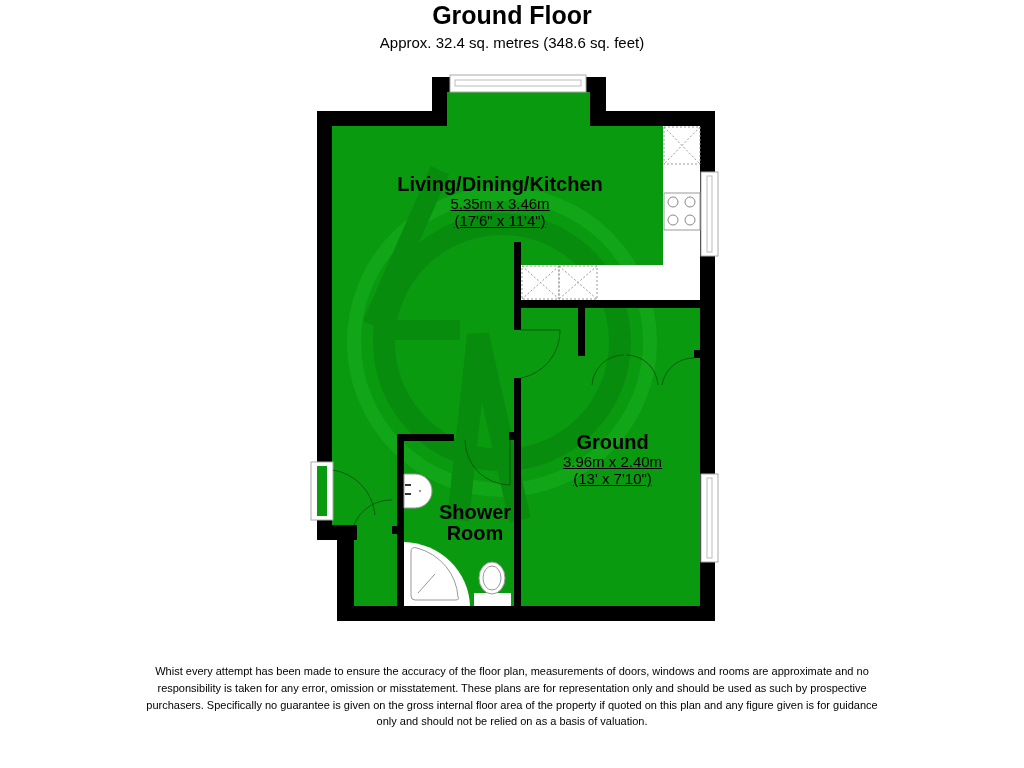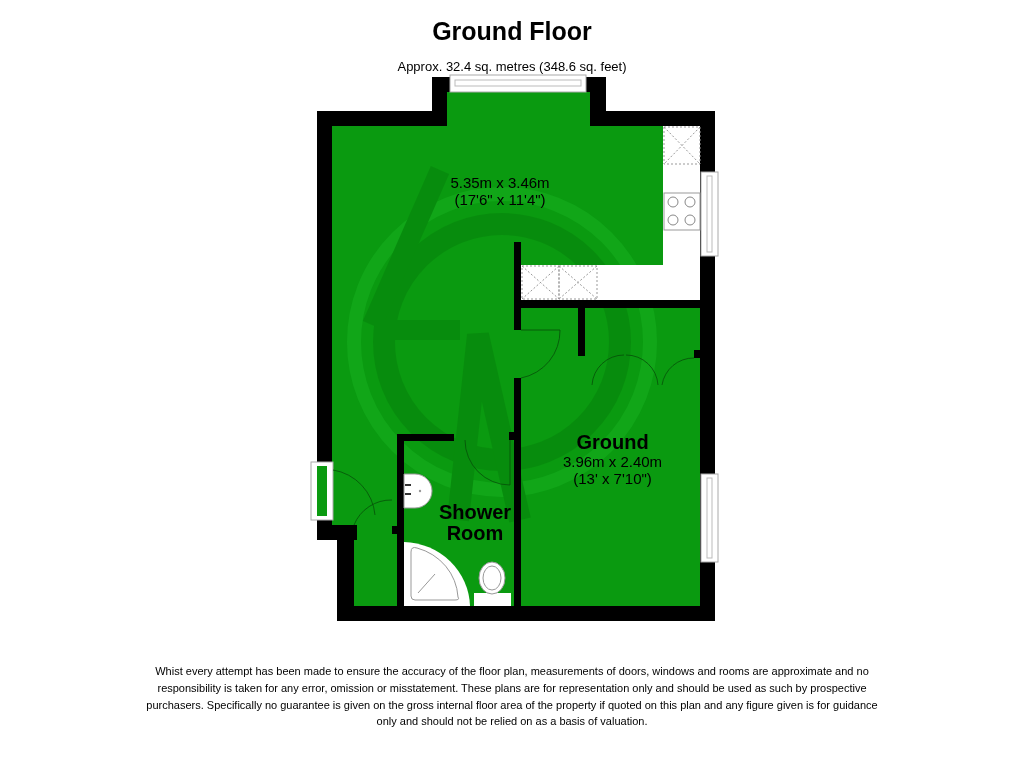--- a/index.html
+++ b/index.html
@@ -1,24 +1,24 @@
 <!DOCTYPE html>
 <html><head>
   <meta charset="utf-8">
   <style>
     html, body { margin: 0; padding: 0; background: #ffffff; }
     body { width: 1024px; height: 768px; position: relative; overflow: hidden;
            font-family: "Liberation Sans", sans-serif; color: #000; }
     .header { position: absolute; left: 0; top: 0; width: 1024px; text-align: center; }
-    .title { font-size: 25px; font-weight: bold; margin-top: 16px; line-height: 30px; }
-    .subtitle { font-size: 13px; line-height: 18px; margin-top: 12px; }
+    .title { font-size: 25px; font-weight: bold; margin-top: 0px; line-height: 30px; }
+    .subtitle { font-size: 15px; line-height: 18px; margin-top: 4px; }
     .plan { position: absolute; left: 0; top: 0; width: 1024px; height: 768px; }
     .room-label { position: absolute; text-align: center; line-height: 1.05; }
     .room-name { font-weight: bold; font-size: 20px; }
-    .room-dim { font-size: 15px; line-height: 17px; }
+    .room-dim { font-size: 15px; line-height: 17px; text-decoration: underline; }
     .disclaimer { position: absolute; left: 140px; top: 663px; width: 744px; text-align: center;
                   font-size: 11px; line-height: 16.8px; }
     .credit { display: block; }
   </style>
 </head>
 <body>
 
 <div class="header">
   <div class="title">Ground Floor</div>
   <div class="subtitle">Approx. 32.4 sq. metres (348.6 sq. feet)</div>
@@ -136,20 +136,21 @@
   </g>
   <g>
     <path d="M404,474 L415,474 A 17 17 0 0 1 415,508 L404,508 Z" fill="#fff" stroke="#999" stroke-width="1"></path>
     <rect x="405" y="484" width="6" height="2" fill="#333"></rect>
     <rect x="405" y="493" width="6" height="2" fill="#333"></rect>
     <circle cx="420" cy="491" r="1.2" fill="#999"></circle>
   </g>
 </svg>
 
 <div class="room-label" style="left:360px; top:174px; width:280px;">
+  <div class="room-name">Living/Dining/Kitchen</div>
   <div class="room-dim">5.35m x 3.46m</div>
   <div class="room-dim">(17'6" x 11'4")</div>
 </div>
 
 <div class="room-label" style="left:530px; top:432px; width:165px;">
   <div class="room-name">Ground</div>
   <div class="room-dim">3.96m x 2.40m</div>
   <div class="room-dim">(13' x 7'10")</div>
 </div>
 

